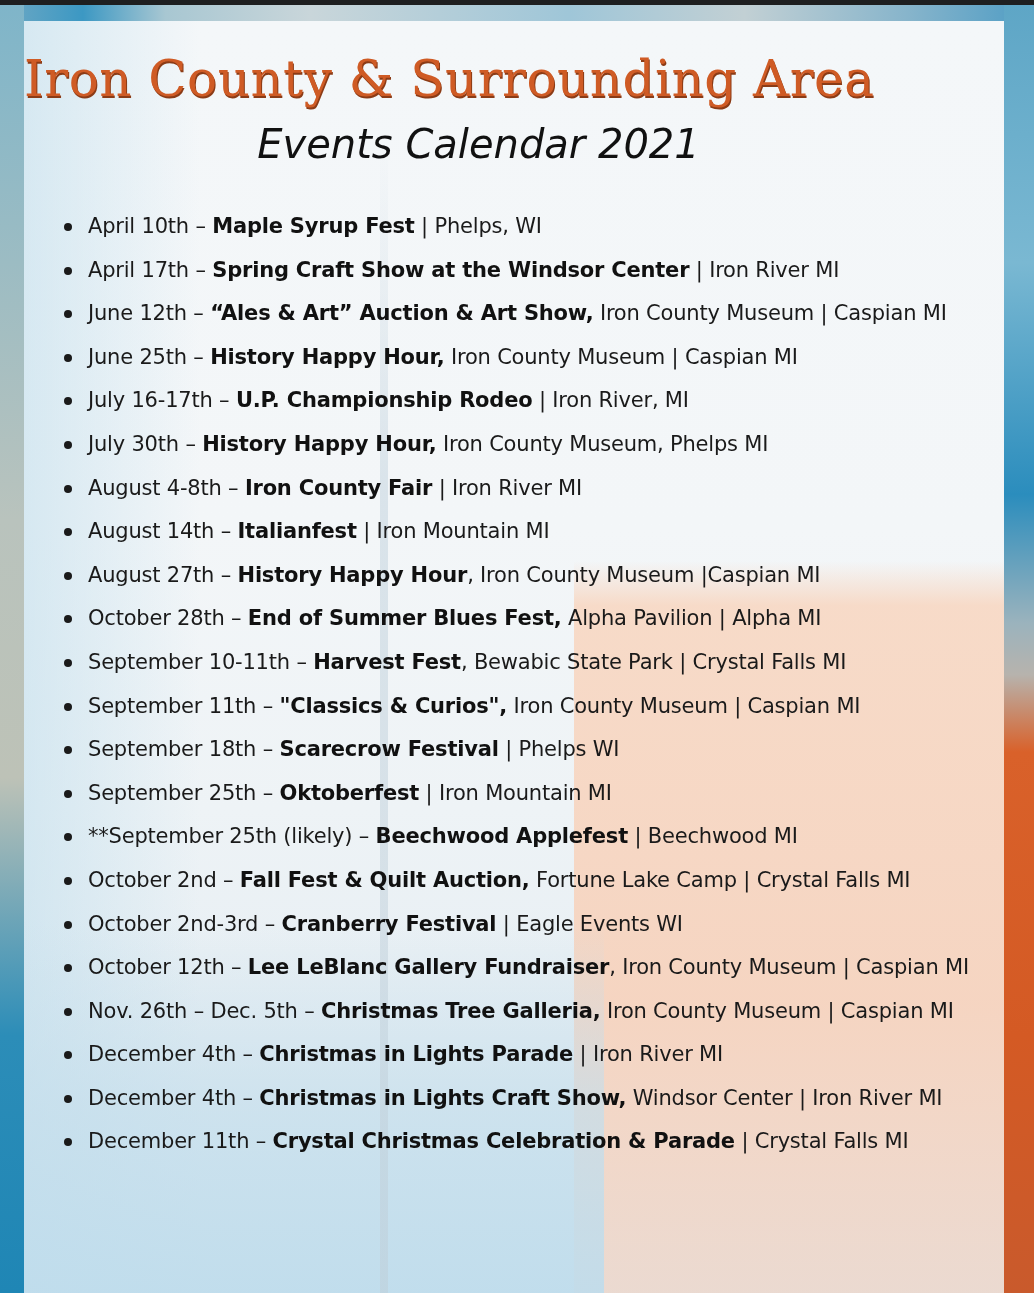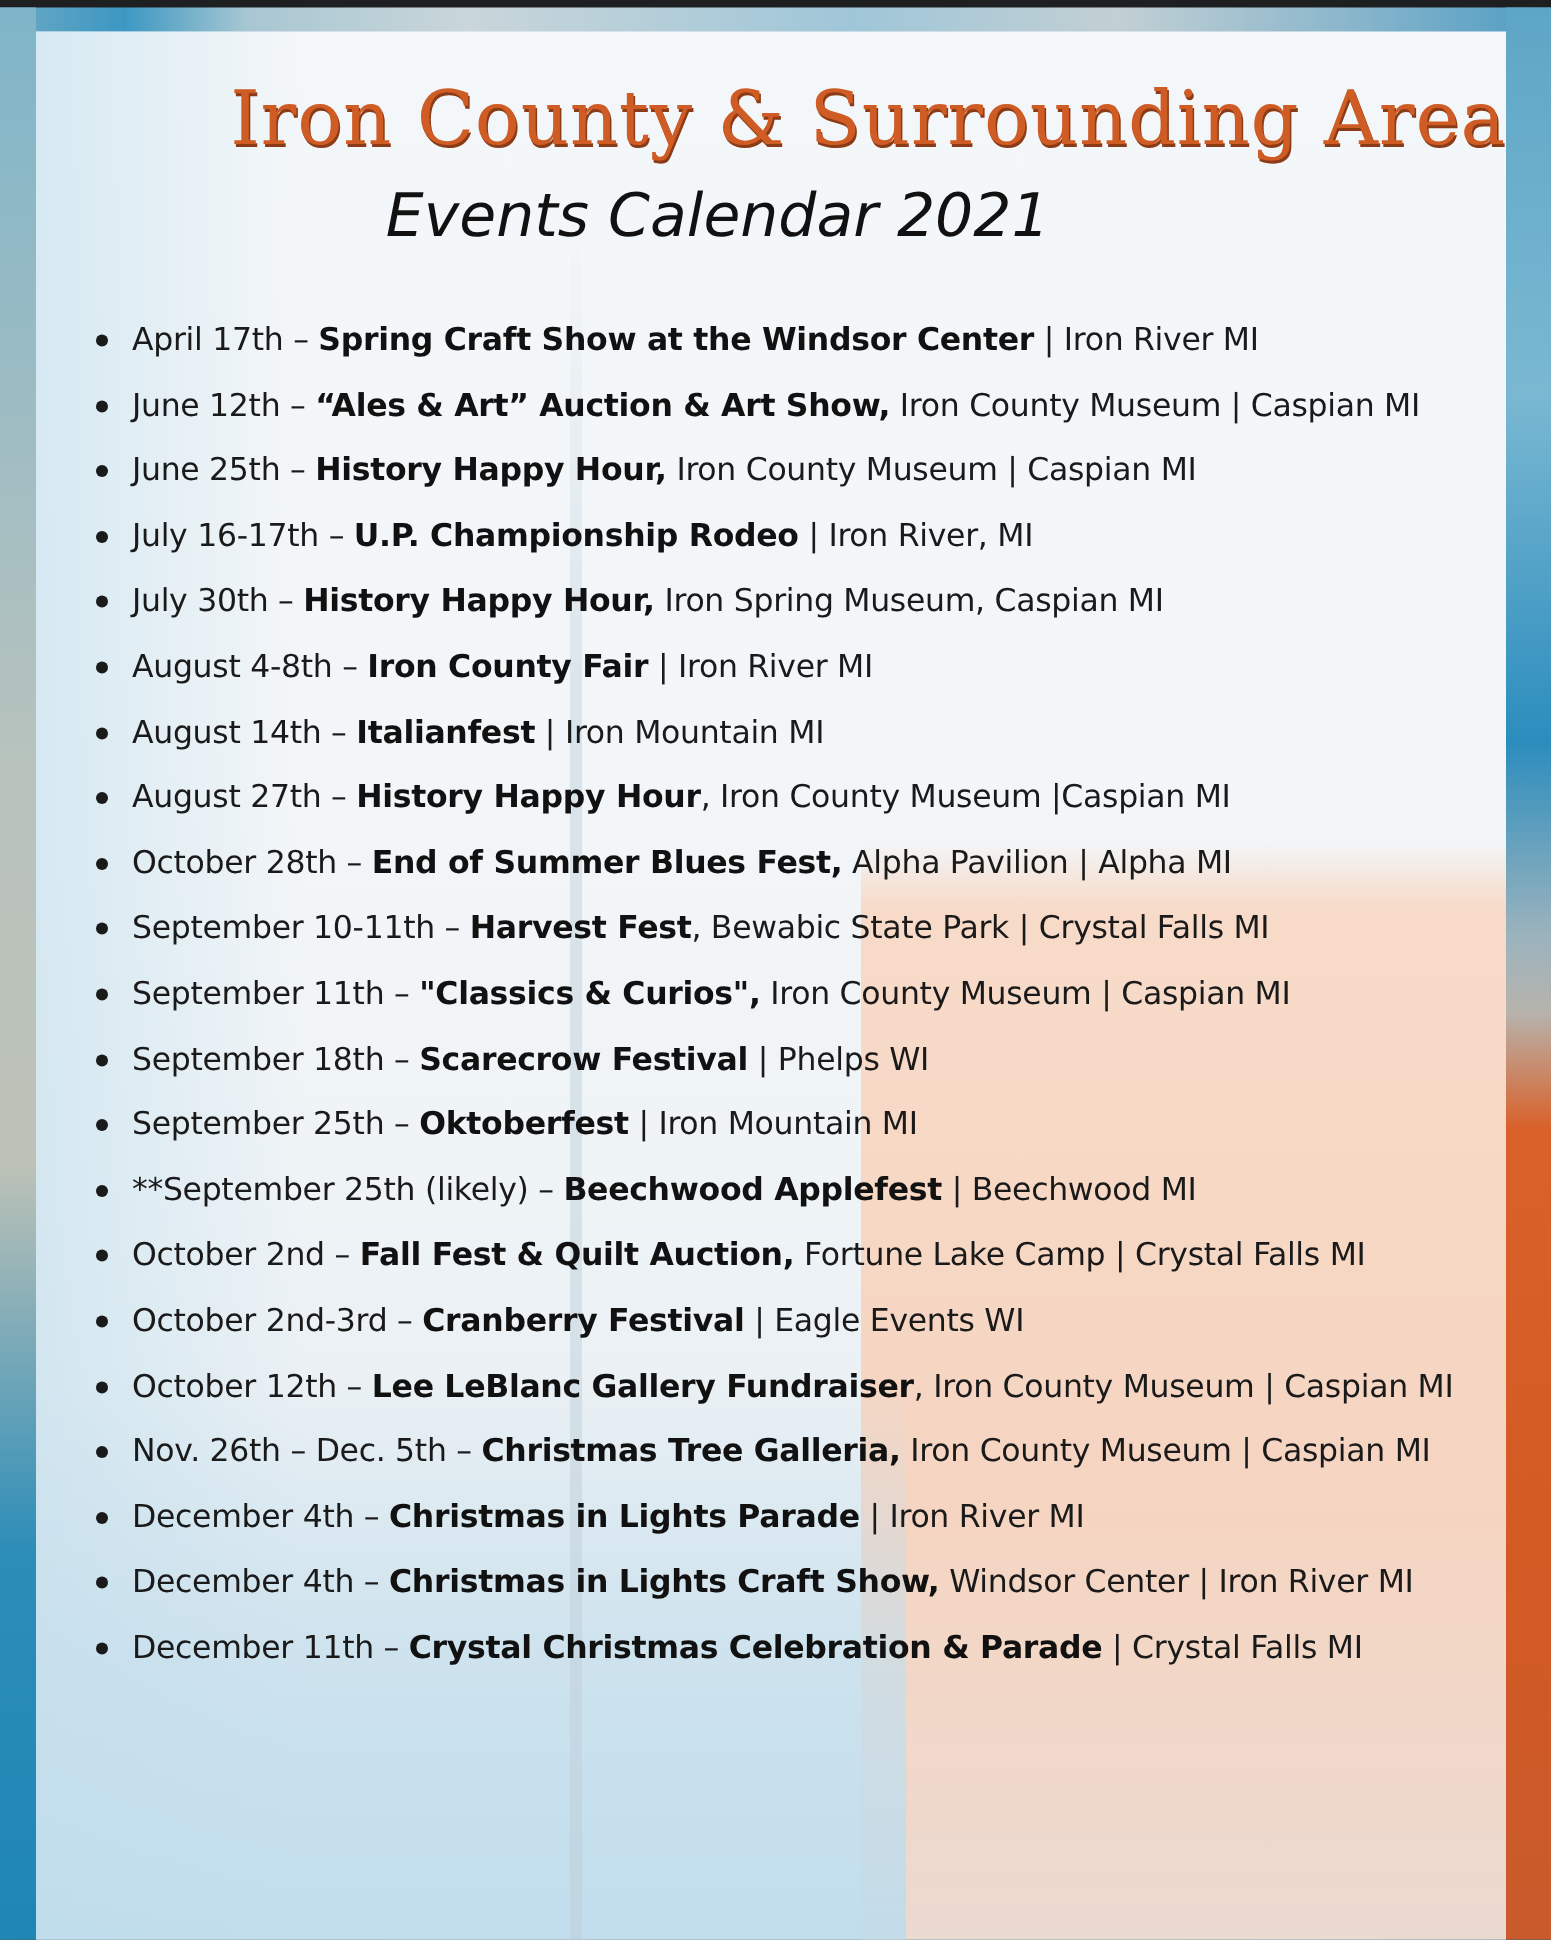--- a/index.html
+++ b/index.html
@@ -36,21 +36,21 @@
   }
   .panel .blue-wash {
     position: absolute; left: 0; top: 900px; width: 580px; height: 380px;
     background: linear-gradient(180deg, rgba(200,225,238,0) 0%, rgba(196,222,236,0.7) 50%, rgba(190,220,236,0.9) 100%);
   }
   .panel .streak {
     position: absolute; left: 356px; top: 120px; width: 8px; height: 1160px;
     background: linear-gradient(180deg, rgba(200,215,225,0) 0%, rgba(200,215,225,0.6) 30%, rgba(190,205,215,0.5) 100%);
   }
   .title {
-    position: absolute; left: 0; top: 28px; width: 980px; text-align: right;
+    position: absolute; left: 0; top: 28px; width: 980px; text-align: left;
     font-family: "DejaVu Serif", "Liberation Serif", serif;
     font-size: 50px; line-height: 60px; color: #cf5b25; letter-spacing: 0.5px;
     text-shadow: 1px 2px 0 #8b3b16;
   }
   .subtitle {
     position: absolute; left: 0; top: 98px; width: 909px; text-align: center;
     font-family: "DejaVu Sans", sans-serif;
     font-style: italic; font-size: 40px; line-height: 50px; color: #111; font-weight: normal;
     letter-spacing: 0px;
   }
@@ -78,25 +78,26 @@
 
 <div class="panel">
   <div class="peach"></div>
   <div class="blue-wash"></div>
   <div class="streak"></div>
 
   <h1 class="title" style="margin:0;font-weight:normal;">Iron County &amp; Surrounding Area</h1>
   <h2 class="subtitle" style="margin:0;">Events Calendar 2021</h2>
 
   <ul class="events">
+    <li><span class="bullet"></span><span>April 10th</span><span> – </span><span class="name">Maple Syrup Fest</span><span> | Phelps, WI</span></li>
     <li><span class="bullet"></span><span>April 17th</span><span> – </span><span class="name">Spring Craft Show at the Windsor Center</span><span> | Iron River MI</span></li>
     <li><span class="bullet"></span><span>June 12th</span><span> – </span><span class="name">“Ales &amp; Art” Auction &amp; Art Show,</span><span> Iron County Museum | Caspian MI</span></li>
     <li><span class="bullet"></span><span>June 25th</span><span> – </span><span class="name">History Happy Hour,</span><span> Iron County Museum | Caspian MI</span></li>
     <li><span class="bullet"></span><span>July 16-17th</span><span> – </span><span class="name">U.P. Championship Rodeo</span><span> | Iron River, MI</span></li>
-    <li><span class="bullet"></span><span>July 30th</span><span> – </span><span class="name">History Happy Hour,</span><span> Iron Spring Museum, Caspian MI</span></li>
+    <li><span class="bullet"></span><span>July 30th</span><span> – </span><span class="name">History Happy Hour,</span><span> Iron County Museum, Phelps MI</span></li>
     <li><span class="bullet"></span><span>August 4-8th</span><span> – </span><span class="name">Iron County Fair</span><span> | Iron River MI</span></li>
     <li><span class="bullet"></span><span>August 14th</span><span> – </span><span class="name">Italianfest</span><span> | Iron Mountain MI</span></li>
     <li><span class="bullet"></span><span>August 27th</span><span> – </span><span class="name">History Happy Hour</span><span>, Iron County Museum |Caspian MI</span></li>
     <li><span class="bullet"></span><span>October 28th </span><span> – </span><span class="name">End of Summer Blues Fest,</span><span> Alpha Pavilion | Alpha MI</span></li>
     <li><span class="bullet"></span><span>September 10-11th</span><span> – </span><span class="name">Harvest Fest</span><span>, Bewabic State Park | Crystal Falls MI</span></li>
     <li><span class="bullet"></span><span>September 11th</span><span> – </span><span class="name">"Classics &amp; Curios",</span><span> Iron County Museum | Caspian MI</span></li>
     <li><span class="bullet"></span><span>September 18th</span><span> – </span><span class="name">Scarecrow Festival</span><span> |  Phelps WI</span></li>
     <li><span class="bullet"></span><span>September 25th</span><span> – </span><span class="name">Oktoberfest</span><span> | Iron Mountain MI</span></li>
     <li><span class="bullet"></span><span>**September 25th (likely)</span><span> – </span><span class="name">Beechwood Applefest</span><span> | Beechwood MI</span></li>
     <li><span class="bullet"></span><span>October 2nd</span><span> – </span><span class="name">Fall Fest &amp; Quilt Auction,</span><span> Fortune Lake Camp | Crystal Falls MI</span></li>

